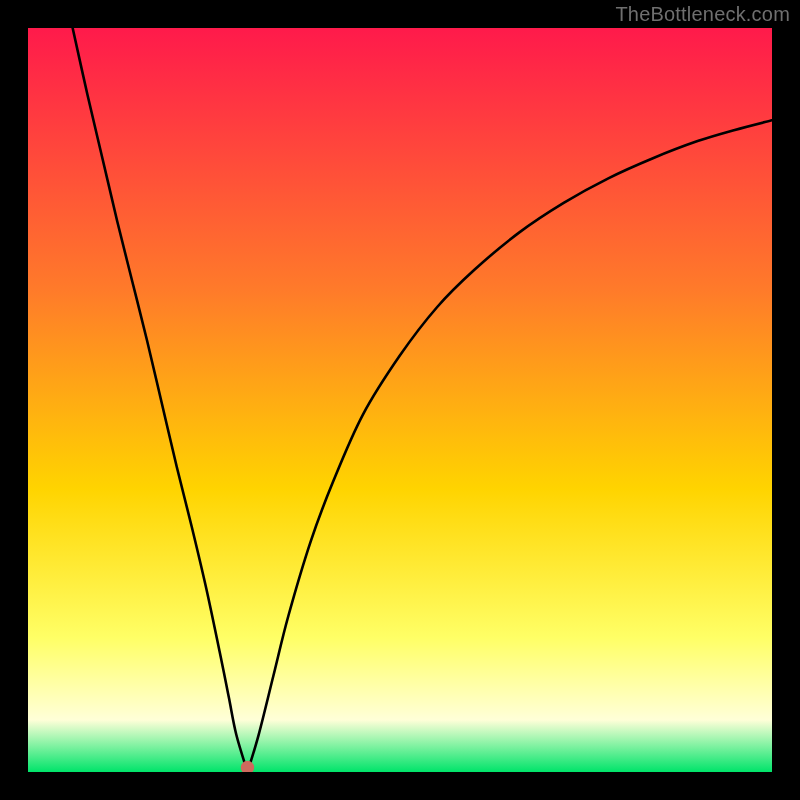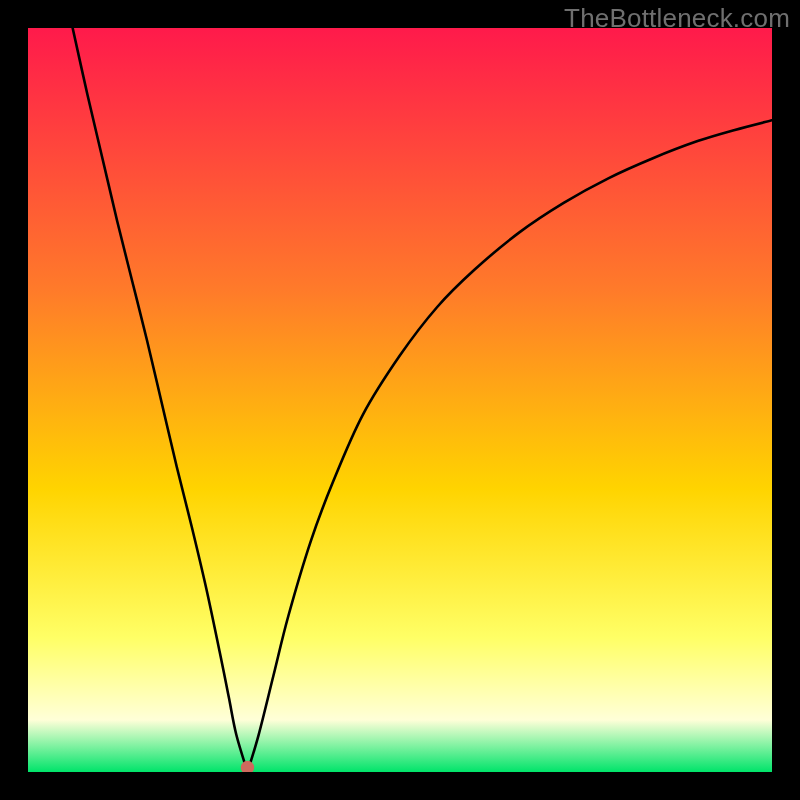--- a/index.html
+++ b/index.html
@@ -24,21 +24,21 @@
     left: 0;
     top: 0;
     width: 744px;
     height: 744px;
   }
   .watermark {
     position: absolute;
     top: 3px;
     right: 10px;
     color: #6f6f6f;
-    font-size: 26px;
+    font-size: 20px;
     font-weight: 500;
     letter-spacing: 0.2px;
     user-select: none;
   }
   svg { display: block; }
 </style>
 </head>
 <body>
 
 <div class="frame">

